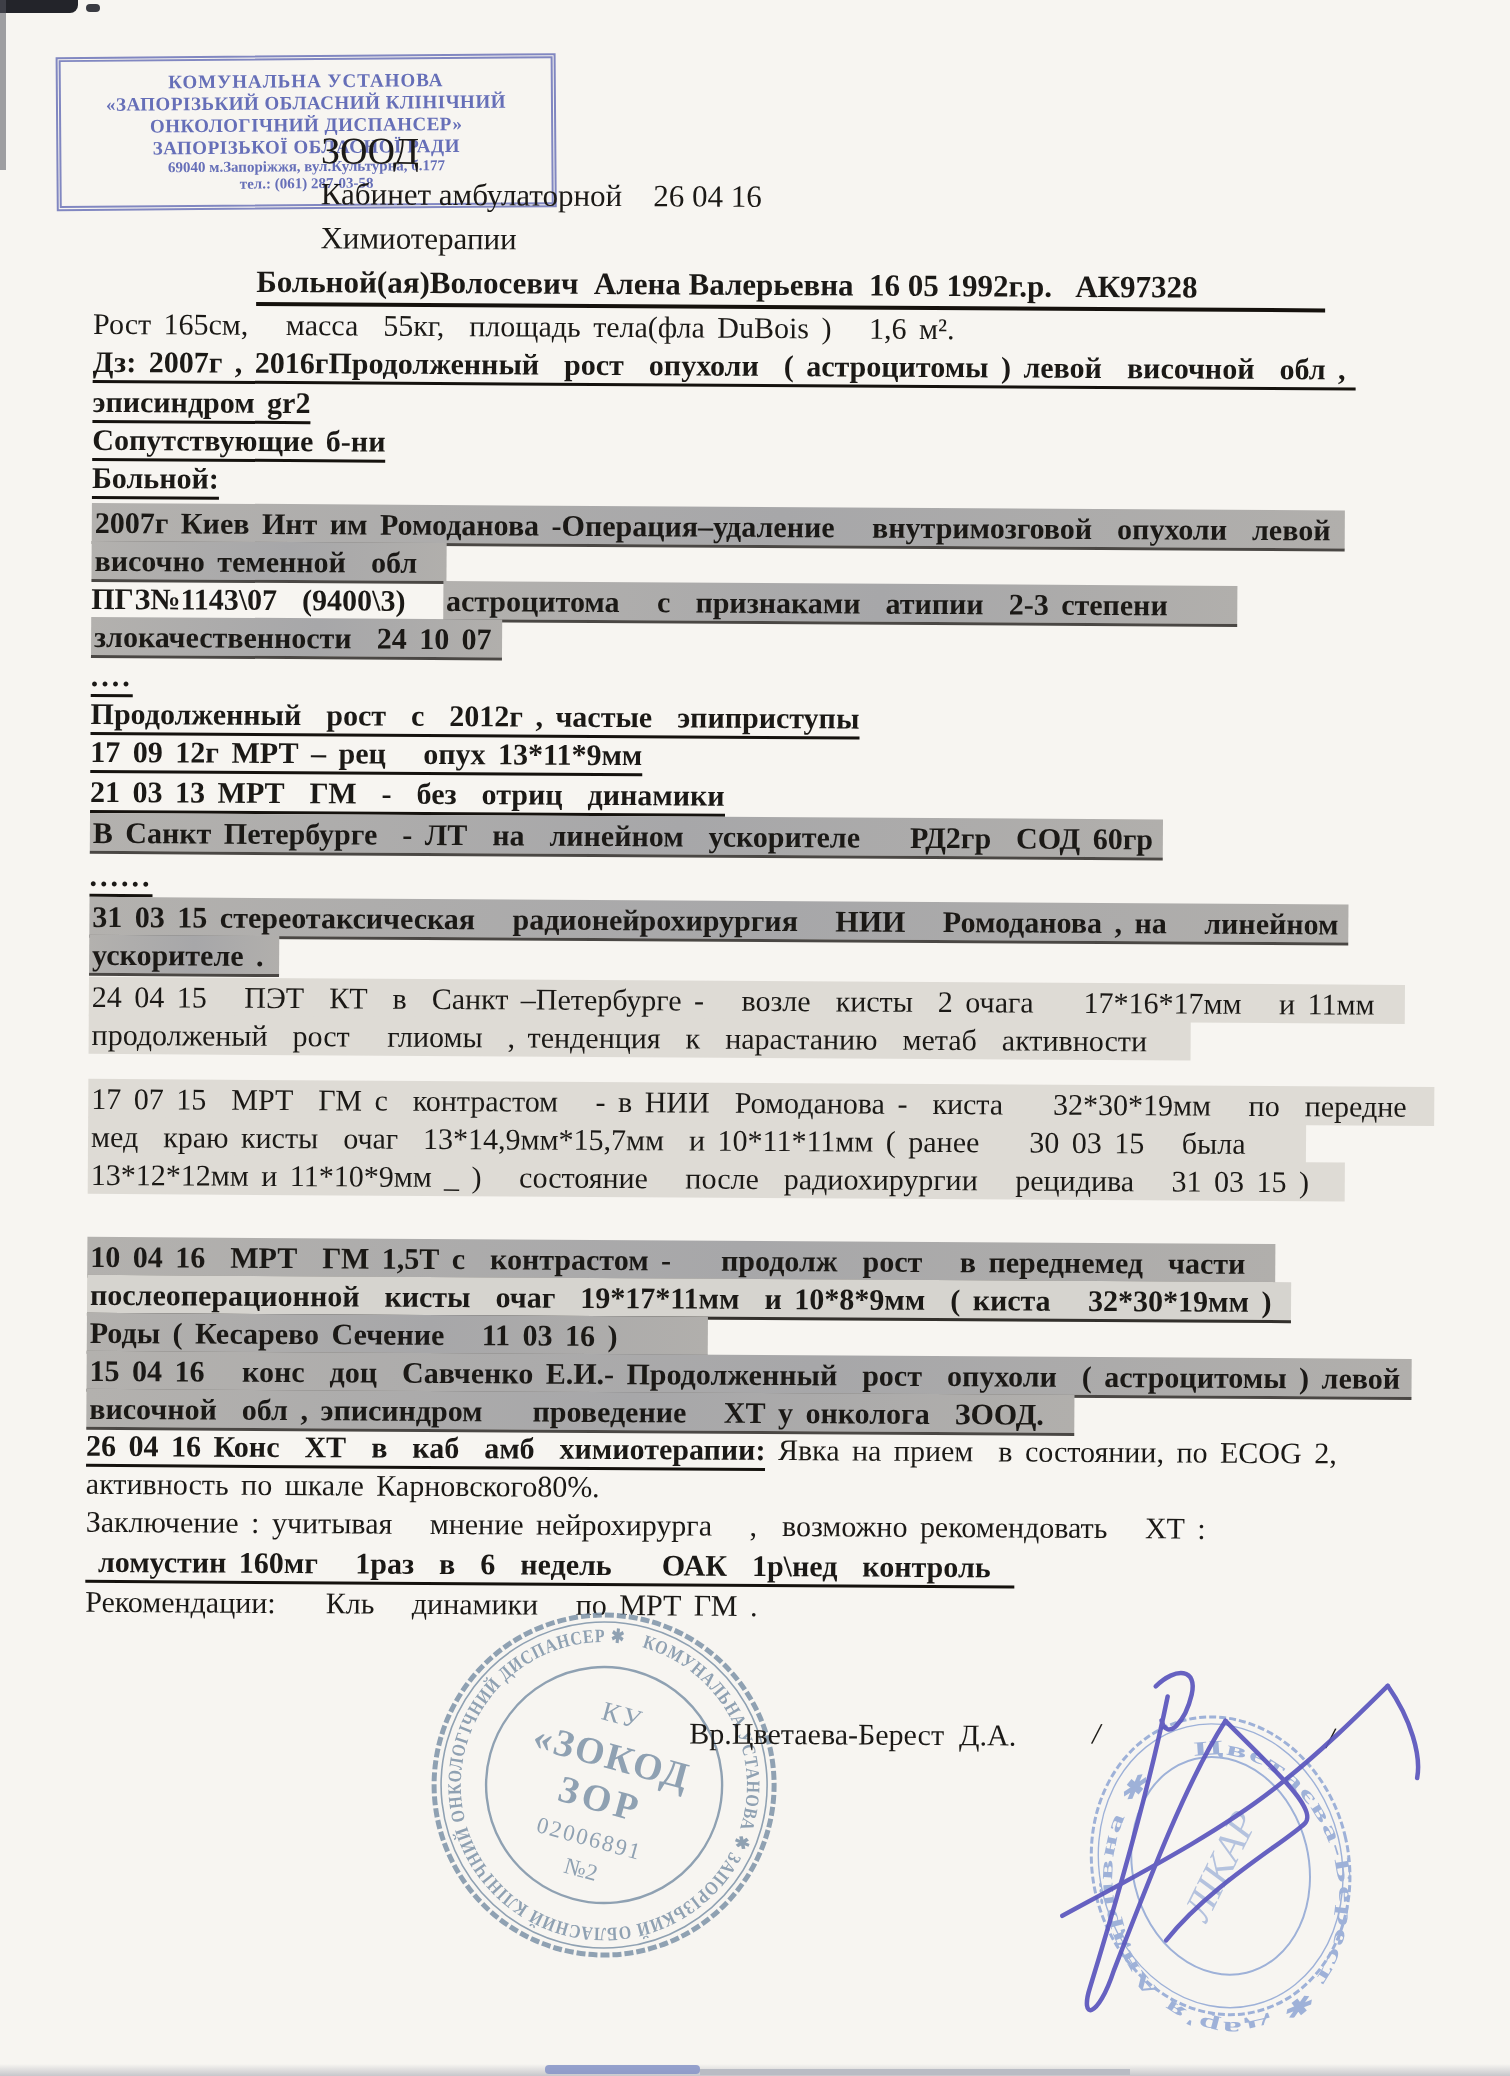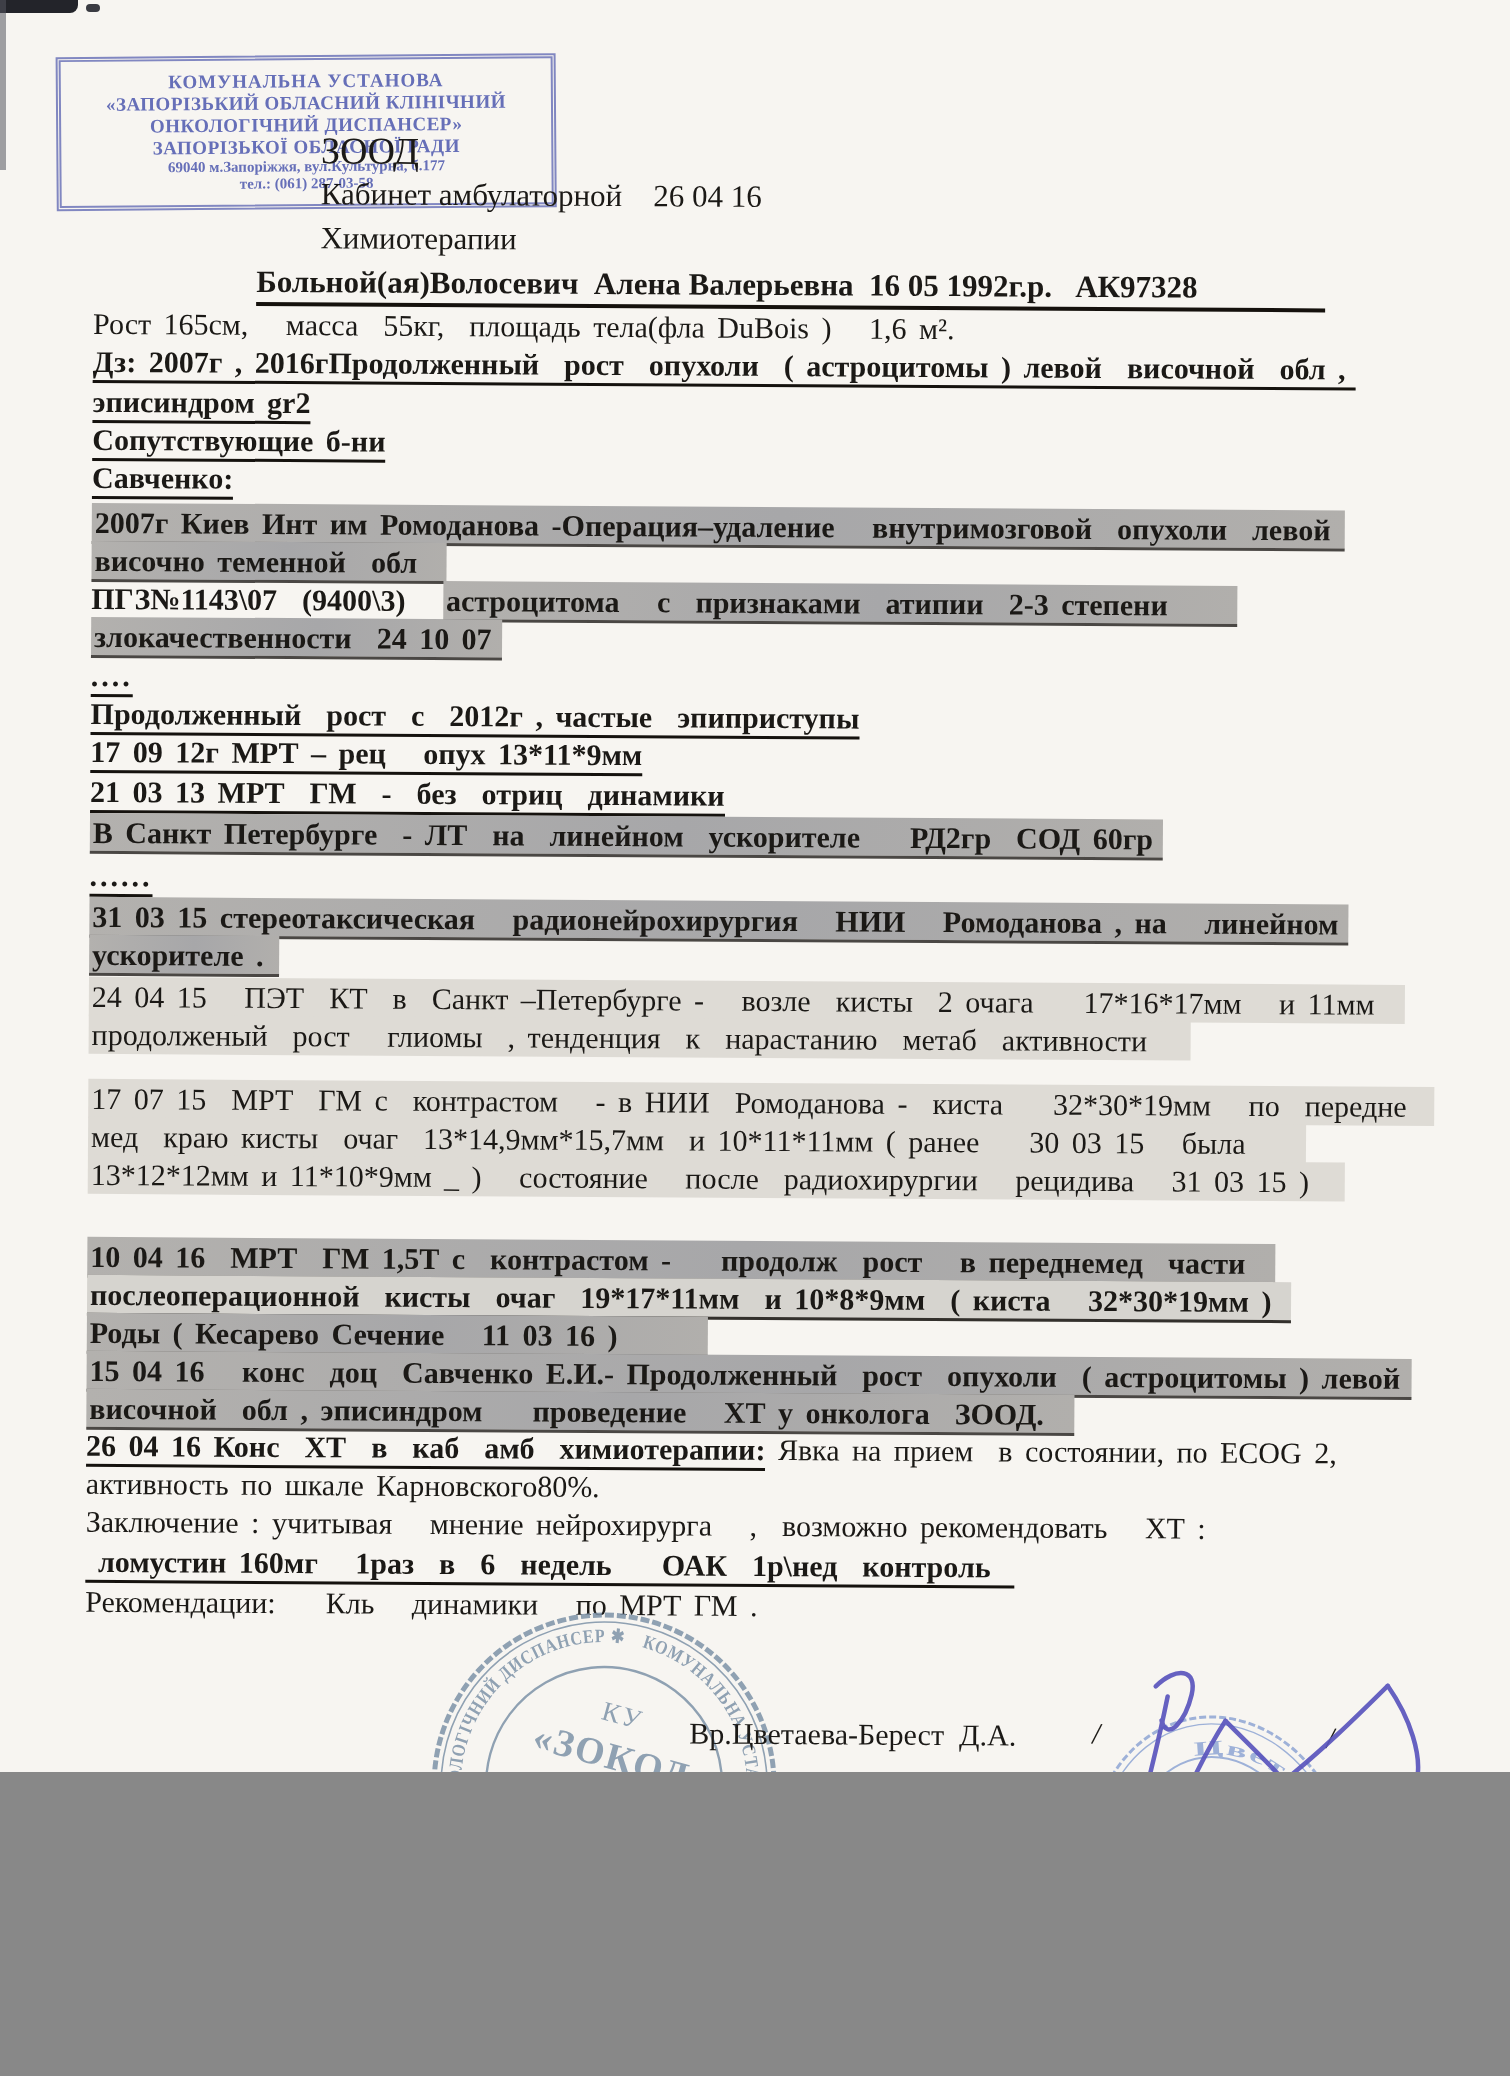--- a/index.html
+++ b/index.html
@@ -1,16 +1,16 @@
 <!DOCTYPE html>
 <html><head>
 <meta charset="utf-8">
 <style>
   html,body{margin:0;padding:0;background:#888;}
-  .page{position:relative;width:1510px;height:1772px;background:#f7f5f1;overflow:hidden;
+  .page{position:relative;width:1510px;height:2076px;background:#f7f5f1;overflow:hidden;
         font-family:"Liberation Serif", serif;color:#1b1916;}
   .doc{position:absolute;inset:0;transform:rotate(0.35deg);transform-origin:40% 0;}
   
   .corner-stamp{position:absolute;left:57px;top:57px;width:478px;padding:10px 6px 12px 6px;
     border:5px double rgba(96,104,180,.85);transform:rotate(-0.8deg);
     text-align:center;color:#5a64b4;opacity:.92;}
   .corner-stamp .s1{font-size:19px;font-weight:bold;letter-spacing:1px;}
   .corner-stamp .s2{font-size:19px;font-weight:bold;letter-spacing:.5px;}
   .corner-stamp .s3{font-size:15px;font-weight:bold;}
   
@@ -66,21 +66,21 @@
 
     <div class="h-org">ЗООД</div>
     <div class="h-cab">Кабинет амбулаторной    26 04 16</div>
     <div class="h-dept">Химиотерапии</div>
     <div class="patient">Больной(ая)Волосевич  Алена Валерьевна  16 05 1992г.р.   АК97328</div>
 
     <div class="line" style="top:310px"><span class="n">Рост 165см,   масса  55кг,  площадь тела(фла DuBois )   1,6 м².</span></div>
     <div class="line" style="top:348px"><span class="bu" style="padding-right:10px">Дз: 2007г , 2016гПродолженный  рост  опухоли  ( астроцитомы ) левой  височной  обл ,</span></div>
     <div class="line" style="top:388px"><span class="bu">эписиндром gr2</span></div>
     <div class="line" style="top:426px"><span class="bu">Сопутствующие б-ни</span></div>
-    <div class="line" style="top:464px"><span class="bu">Савченко:</span></div>
+    <div class="line" style="top:464px"><span class="bu">Больной:</span></div>
     <div class="line" style="top:506px"><span class="bd" style="padding-right:14px">2007г Киев Инт им Ромоданова -Операция–удаление   внутримозговой  опухоли  левой</span></div>
     <div class="line" style="top:544px"><span class="bd" style="padding-right:30px">височно теменной  обл</span></div>
     <div class="line" style="top:582px"><span class="b">ПГЗ№1143\07  (9400\3)   </span><span class="bd" style="padding-right:70px">астроцитома   с  признаками  атипии  2-3 степени</span></div>
     <div class="line" style="top:620px"><span class="bd" style="padding-right:10px">злокачественности  24 10 07</span></div>
     <div class="line" style="top:662px"><span class="bu dots">....</span></div>
     <div class="line" style="top:700px"><span class="bu">Продолженный  рост  с  2012г , частые  эпиприступы</span></div>
     <div class="line" style="top:738px"><span class="bu">17 09 12г МРТ – рец   опух 13*11*9мм</span></div>
     <div class="line" style="top:778px"><span class="bu">21 03 13 МРТ  ГМ  -  без  отриц  динамики</span></div>
     <div class="line" style="top:816px"><span class="bd" style="padding-right:10px">В Санкт Петербурге  - ЛТ  на  линейном  ускорителе    РД2гр  СОД 60гр</span></div>
     <div class="line" style="top:862px"><span class="bu dots">......</span></div>

